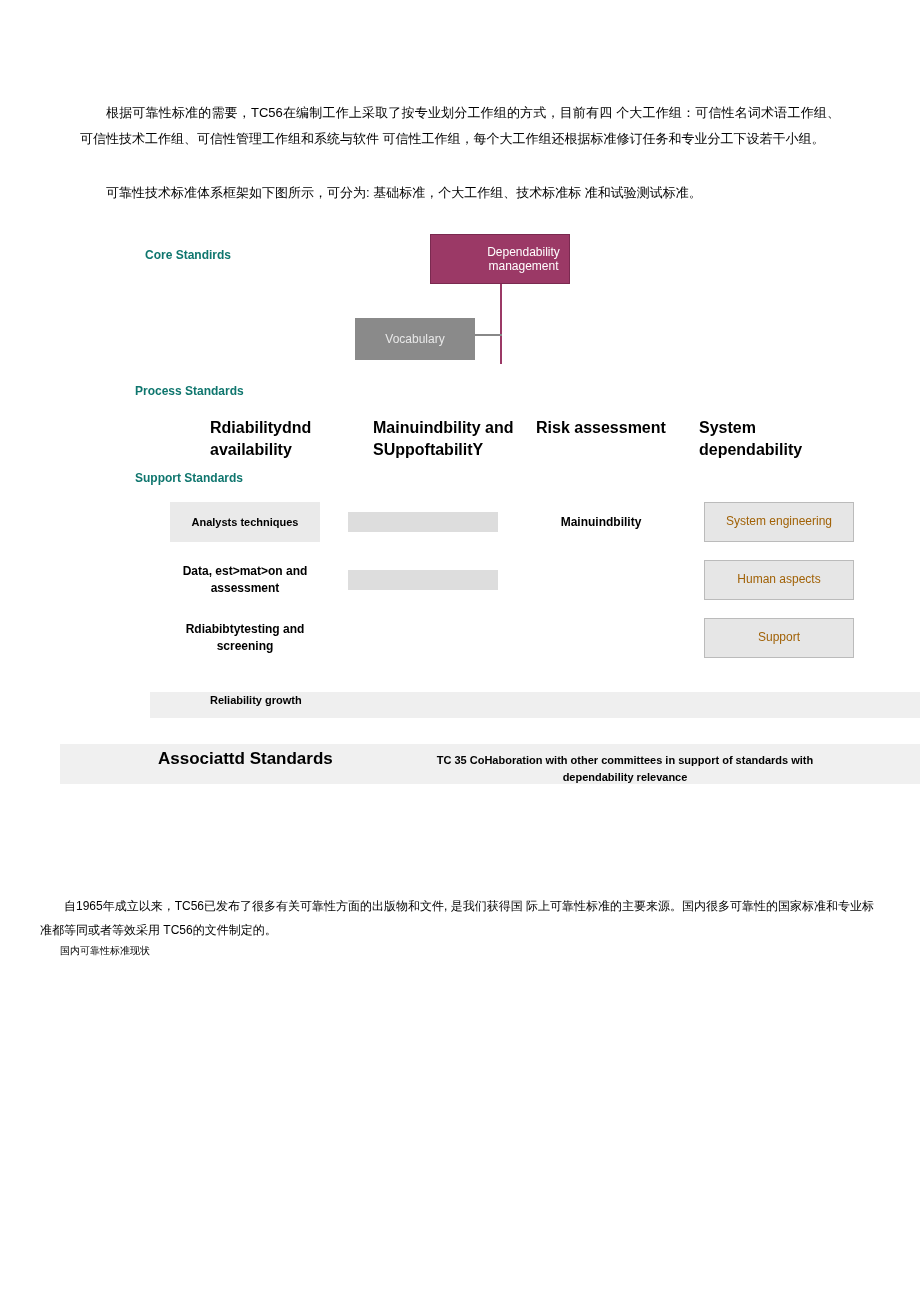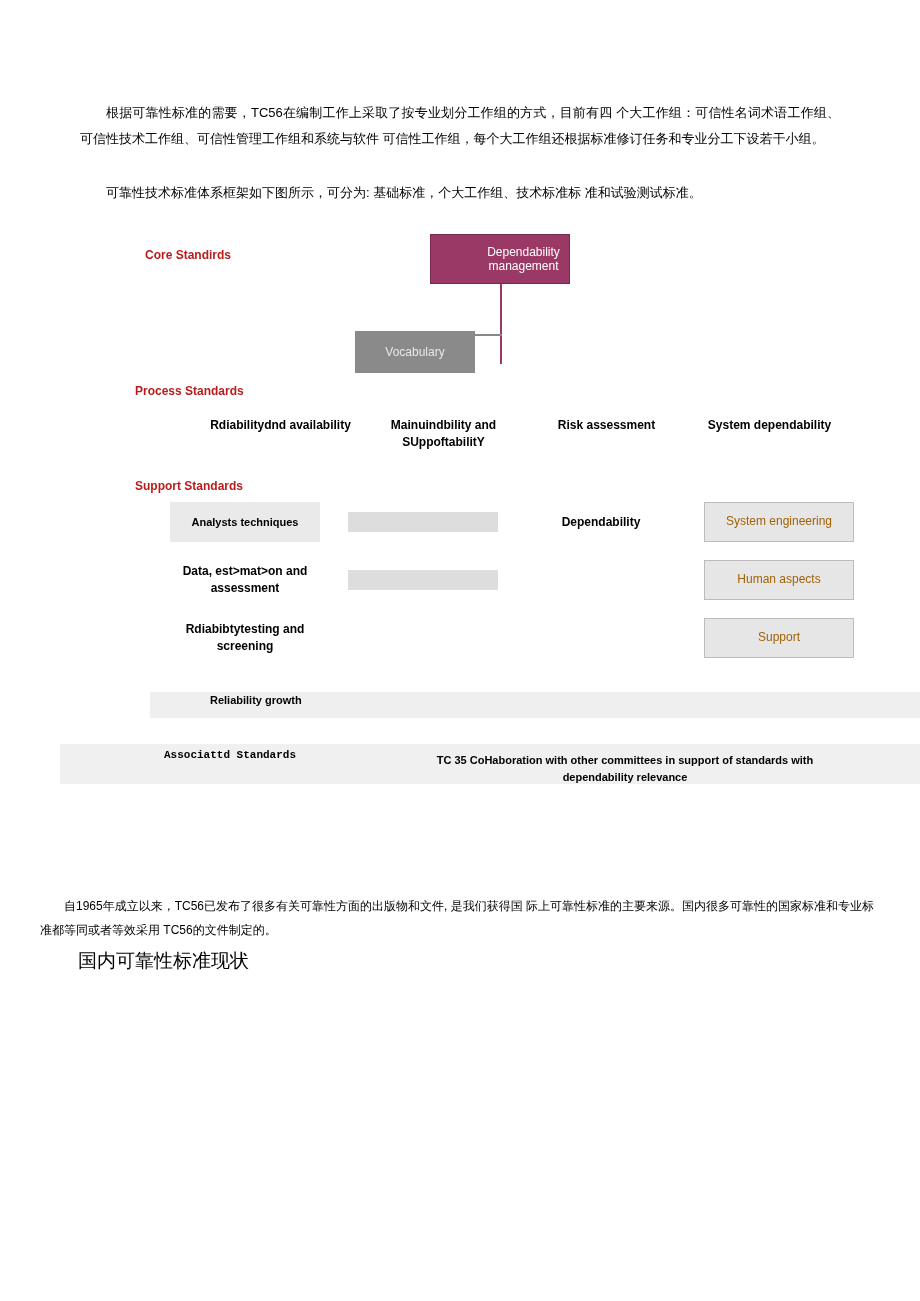--- a/index.html
+++ b/index.html
@@ -17,21 +17,21 @@
       margin-bottom: 28px;
       text-align: justify;
     }
     .diagram-wrap {
       margin: 20px 0 40px 0;
       position: relative;
     }
     .label {
       font-size: 12px;
       font-weight: bold;
-      color: #b91c1c;
+      color: #0f766e;
     }
     .diagram {
       position: relative;
       height: 620px;
     }
     
     .core-label { position: absolute; left: 65px; top: 14px; }
     .dep-mgmt {
       position: absolute; left: 350px; top: 0;
       width: 140px; height: 50px;
@@ -54,26 +54,26 @@
     }
     .vline { position: absolute; left: 420px; top: 50px; width: 2px; height: 80px; background: #9b3966; }
     .hline { position: absolute; left: 395px; top: 100px; width: 27px; height: 2px; background: #888; }
 
     
     .proc-label { position: absolute; left: 55px; top: 150px; }
     .proc-row {
       position: absolute; left: 130px; top: 183px; right: 0;
       display: grid; grid-template-columns: repeat(4, 1fr);
       gap: 22px;
-      font-size: 12px; font-weight: bold; text-align: center;
+      font-size: 16px; font-weight: bold; 
     }
     .proc-row div { line-height: 1.4; }
 
     
-    .supp-label { position: absolute; left: 55px; top: 245px; }
+    .supp-label { position: absolute; left: 55px; top: 237px; }
     .supp-grid {
       position: absolute; left: 90px; right: 20px; top: 268px;
     }
     .supp-row { display: grid; grid-template-columns: 150px 150px 150px 150px; gap: 28px; margin-bottom: 18px; align-items: center; }
     .cell {
       height: 40px; font-size: 11px; font-weight: bold; text-align: center;
       display: flex; align-items: center; justify-content: center; line-height: 1.3;
     }
     .cell-light { background: #eaeaea; }
     .cell-mid { background: #ddd; }
@@ -90,68 +90,69 @@
     }
     .rel-growth-label { position: absolute; left: 130px; top: 460px; font-size: 11px; font-weight: bold; }
 
     
     .assoc-row {
       position: absolute; left: -20px; top: 510px; right: -80px;
       height: 40px; background: #f0f0f0;
       display: flex;
     }
     .assoc-label {
-      position: absolute; left: 84px; top: 515px; font-size: 11px; font-weight: bold; font-family: Liberation Mono, monospace;
+      position: absolute; left: 78px; top: 515px; font-size: 17px; font-weight: bold;
     }
     .assoc-text {
       position: absolute; left: 335px; top: 518px; font-size: 11px; font-weight: bold; text-align: center; width: 420px; line-height: 1.5;
     }
 
     .bottom-para1 {
       font-size: 12px;
       line-height: 2;
       text-indent: 2em;
       margin-top: 5px;
     }
     .final-label {
-      font-size: 19px;
+      font-size: 10px;
       line-height: 2;
       text-indent: 2em;
+      font-family: Liberation Mono, monospace;
     }
   </style>
 </head>
 <body>
 
 <p class="para">根据可靠性标准的需要，TC56在编制工作上采取了按专业划分工作组的方式，目前有四   个大工作组：可信性名词术语工作组、可信性技术工作组、可信性管理工作组和系统与软件     可信性工作组，每个大工作组还根据标准修订任务和专业分工下设若干小组。</p>
 
 <p class="para">可靠性技术标准体系框架如下图所示，可分为: 基础标准，个大工作组、技术标准标     准和试验测试标准。</p>
 
 <div class="diagram-wrap">
   <div class="diagram">
 
     <div class="label core-label">Core Standirds</div>
     <div class="dep-mgmt">Dependability management</div>
     <div class="vline"></div>
-    <div class="vocab" style="top:97px">Vocabulary</div>
+    <div class="vocab" style="top:84px">Vocabulary</div>
     <div class="hline"></div>
 
     <div class="label proc-label">Process Standards</div>
     <div class="proc-row">
       <div>Rdiabilitydnd availability</div>
       <div>Mainuindbility and SUppoftabilitY</div>
       <div>Risk assessment</div>
       <div>System dependability</div>
     </div>
 
     <div class="label supp-label">Support Standards</div>
     <div class="supp-grid">
       <div class="supp-row">
         <div class="cell cell-light">Analysts techniques</div>
         <div class="cell cell-mid" style="height:20px"></div>
-        <div class="cell cell-label">Dependability</div>
+        <div class="cell cell-label">Mainuindbility</div>
         <div class="cell cell-sys">System engineering</div>
       </div>
       <div class="supp-row">
         <div class="cell cell-label">Data, est&gt;mat&gt;on and assessment</div>
         <div class="cell cell-mid" style="height:20px"></div>
         <div class="cell cell-empty"></div>
         <div class="cell cell-sys">Human aspects</div>
       </div>
       <div class="supp-row">
         <div class="cell cell-label">Rdiabibtytesting and screening</div>

